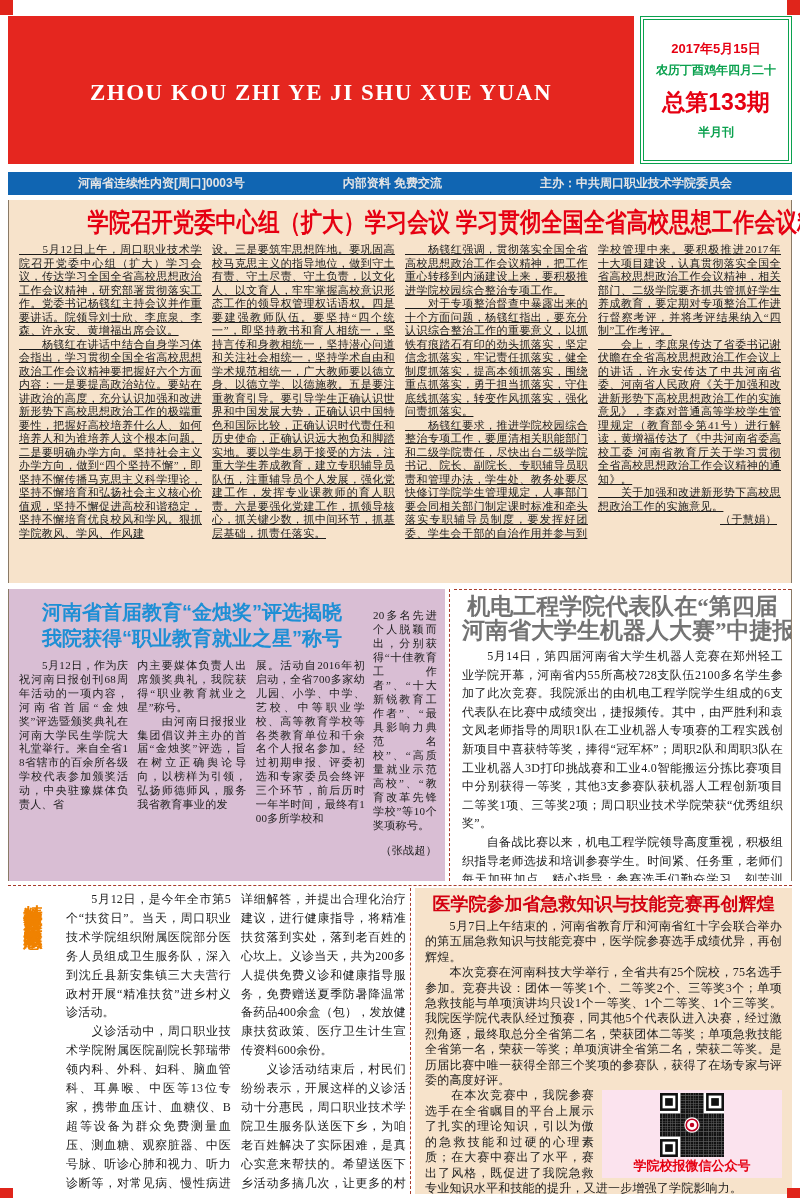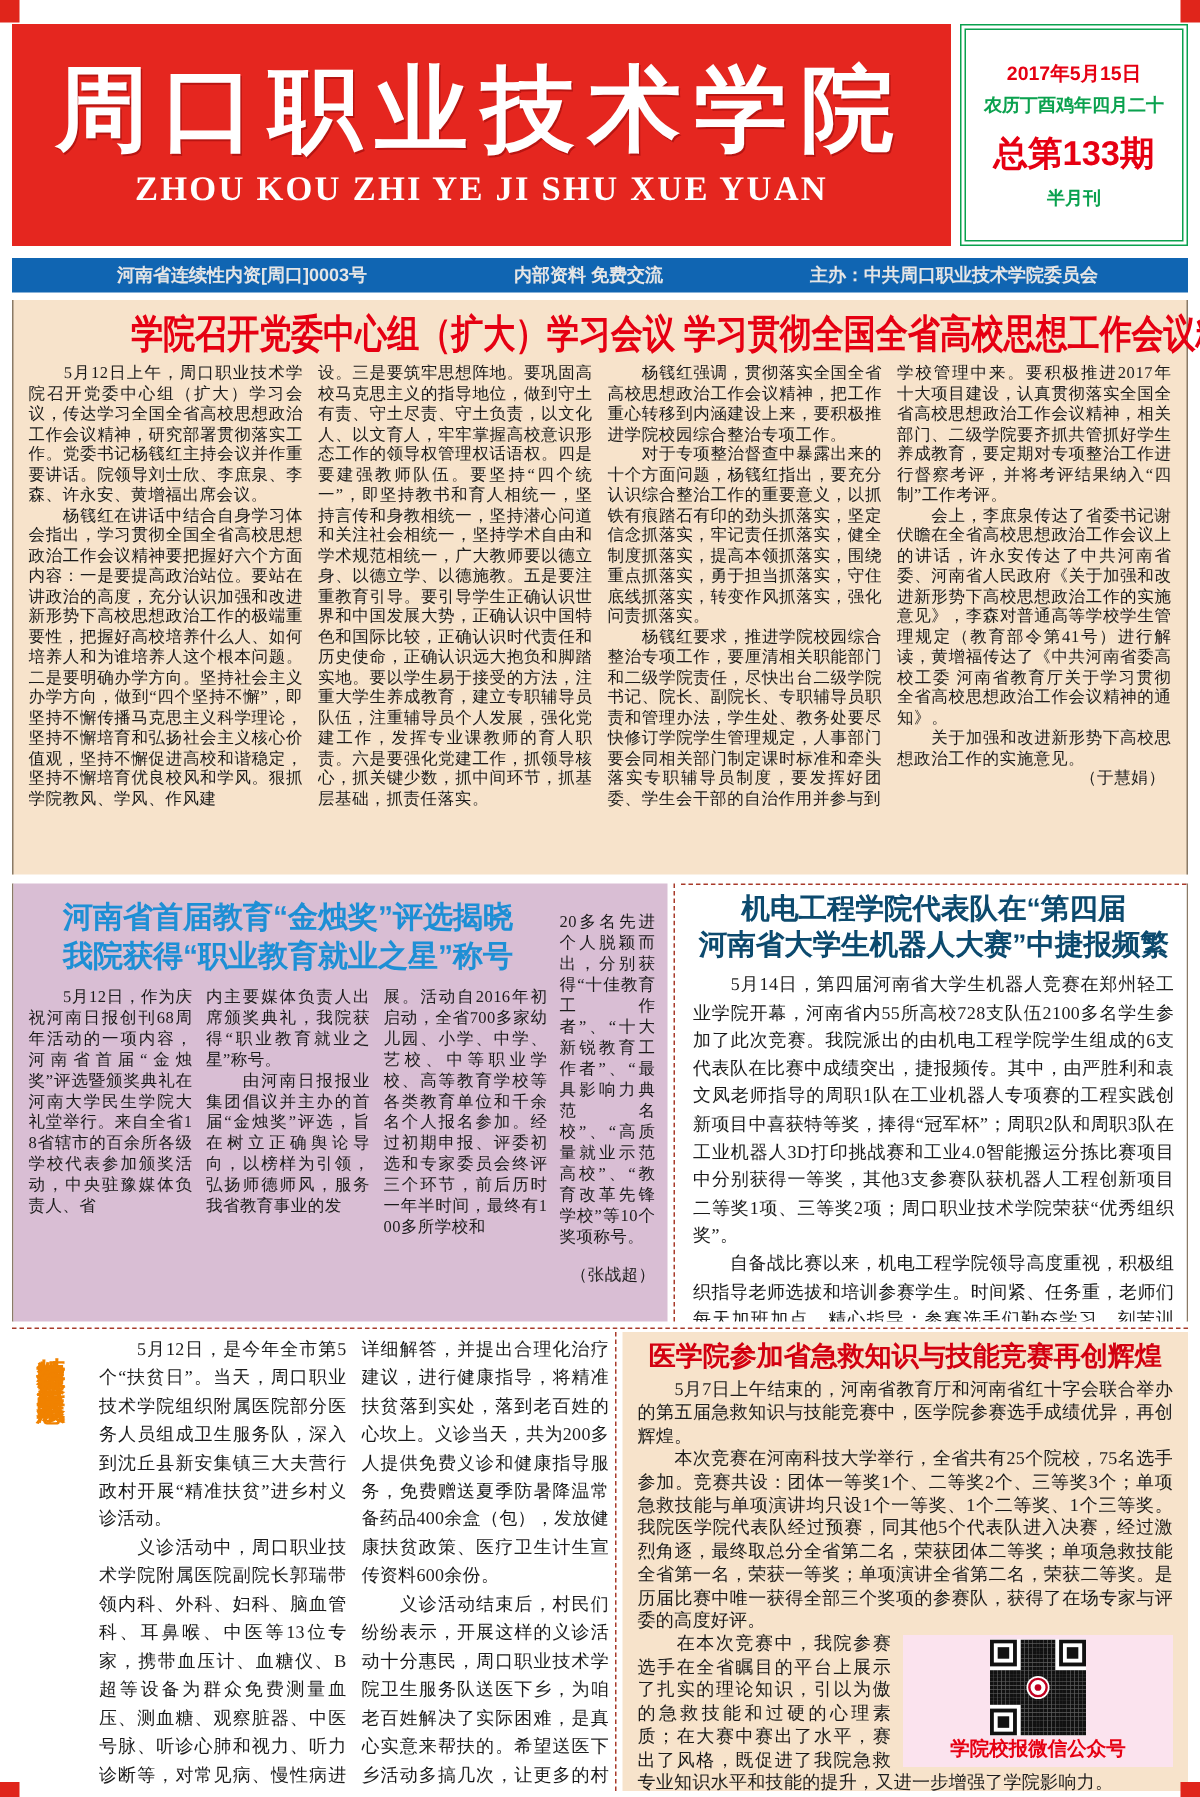--- a/index.html
+++ b/index.html
@@ -31,21 +31,21 @@
             font-family:"Liberation Sans",sans-serif;font-size:12px;font-weight:bold;
             display:flex;align-items:center;justify-content:space-between;
             padding:0 60px 0 70px;box-sizing:border-box;white-space:nowrap;}
 
   
   .main-article{margin:5px 8px 0;background:#f7e3cb;padding:3px 10px 6px;
                 border-left:1px solid #8a7a66;border-right:1px solid #8a7a66;box-sizing:border-box;}
   .main-headline{margin:0;text-align:center;color:#e60012;font-family:"Liberation Sans",sans-serif;
                  font-weight:bold;font-size:26px;line-height:38px;white-space:nowrap;
                  transform:scaleX(0.82);transform-origin:center;}
-  .main-cols{display:flex;gap:10px;margin-top:2px;}
+  .main-cols{display:flex;gap:10px;margin-top:2px;text-decoration:underline;}
   .main-cols .col{flex:1;height:334px;overflow:hidden;font-size:11px;line-height:13.5px;
                   letter-spacing:0.4px;text-align:justify;word-break:break-all;}
   .col p{margin:0;}
   .sig{text-align:right;font-size:11px;padding-right:4px;}
 
   
   .middle-row{margin:6px 8px 0;height:292px;display:flex;
               border-left:1px solid #8a7a66;border-right:1px solid #8a7a66;box-sizing:border-box;}
   .award{width:436px;background:#d9bed4;padding:8px 8px 4px 10px;box-sizing:border-box;
          display:flex;gap:8px;overflow:hidden;}
@@ -54,23 +54,23 @@
                font-family:"Liberation Sans",sans-serif;font-weight:bold;
                font-size:20px;line-height:26px;white-space:nowrap;}
   .award-cols{display:flex;gap:9px;}
   .award-cols .col{flex:1;height:218px;overflow:hidden;font-size:11px;line-height:13.9px;
                    letter-spacing:0.3px;text-align:justify;word-break:break-all;}
   .award-side{width:64px;height:272px;overflow:hidden;font-size:11px;line-height:14px;
               letter-spacing:0.3px;text-align:justify;word-break:break-all;}
   .award-side .sig{margin-top:10px;padding-right:0;}
   .vsep{width:0;border-left:1px dashed #a83a2a;margin:0 4px;}
   .robot{flex:1;background:#fff;border-top:1px dashed #a83a2a;padding:5px 8px 2px;overflow:hidden;}
-  .robot-title{margin:0 0 4px;text-align:center;color:#0c4a6e;
-               font-family:Liberation Sans, sans-serif;font-weight:bold;
-               font-size:19px;line-height:24px;white-space:nowrap;}
+  .robot-title{margin:0 0 4px;text-align:center;color:#737373;
+               font-family:Liberation Serif, serif;font-weight:bold;
+               font-size:23px;line-height:24px;white-space:nowrap;}
   .robot p{margin:0;font-size:12px;line-height:18.6px;letter-spacing:0.3px;
            text-align:justify;word-break:break-all;}
 
   .hsep{margin:4px 8px 2px;border-top:1px dashed #a83a2a;height:0;}
 
   
   .bottom-row{margin:2px 8px 0;height:306px;display:flex;}
   .poverty{width:398px;background:#fff;display:flex;gap:10px;padding:2px 0 0 2px;
            box-sizing:border-box;overflow:hidden;}
   .pov-vtitle{width:46px;writing-mode:vertical-rl;text-orientation:upright;
@@ -98,21 +98,20 @@
 <body>
 
 <div class="page">
   <div class="corner tl"></div>
   <div class="corner tr"></div>
   <div class="corner bl"></div>
   <div class="corner br"></div>
 
   <header class="masthead-row">
     <div class="banner">
-      <div class="banner-title">周口职业技术学院</div>
       <div class="banner-pinyin">ZHOU KOU ZHI YE JI SHU XUE YUAN</div>
     </div>
     <div class="issue-box">
       <div class="issue-date">2017年5月15日</div>
       <div class="issue-lunar">农历丁酉鸡年四月二十</div>
       <div class="issue-number">总第133期</div>
       <div class="issue-freq">半月刊</div>
     </div>
   </header>
 

